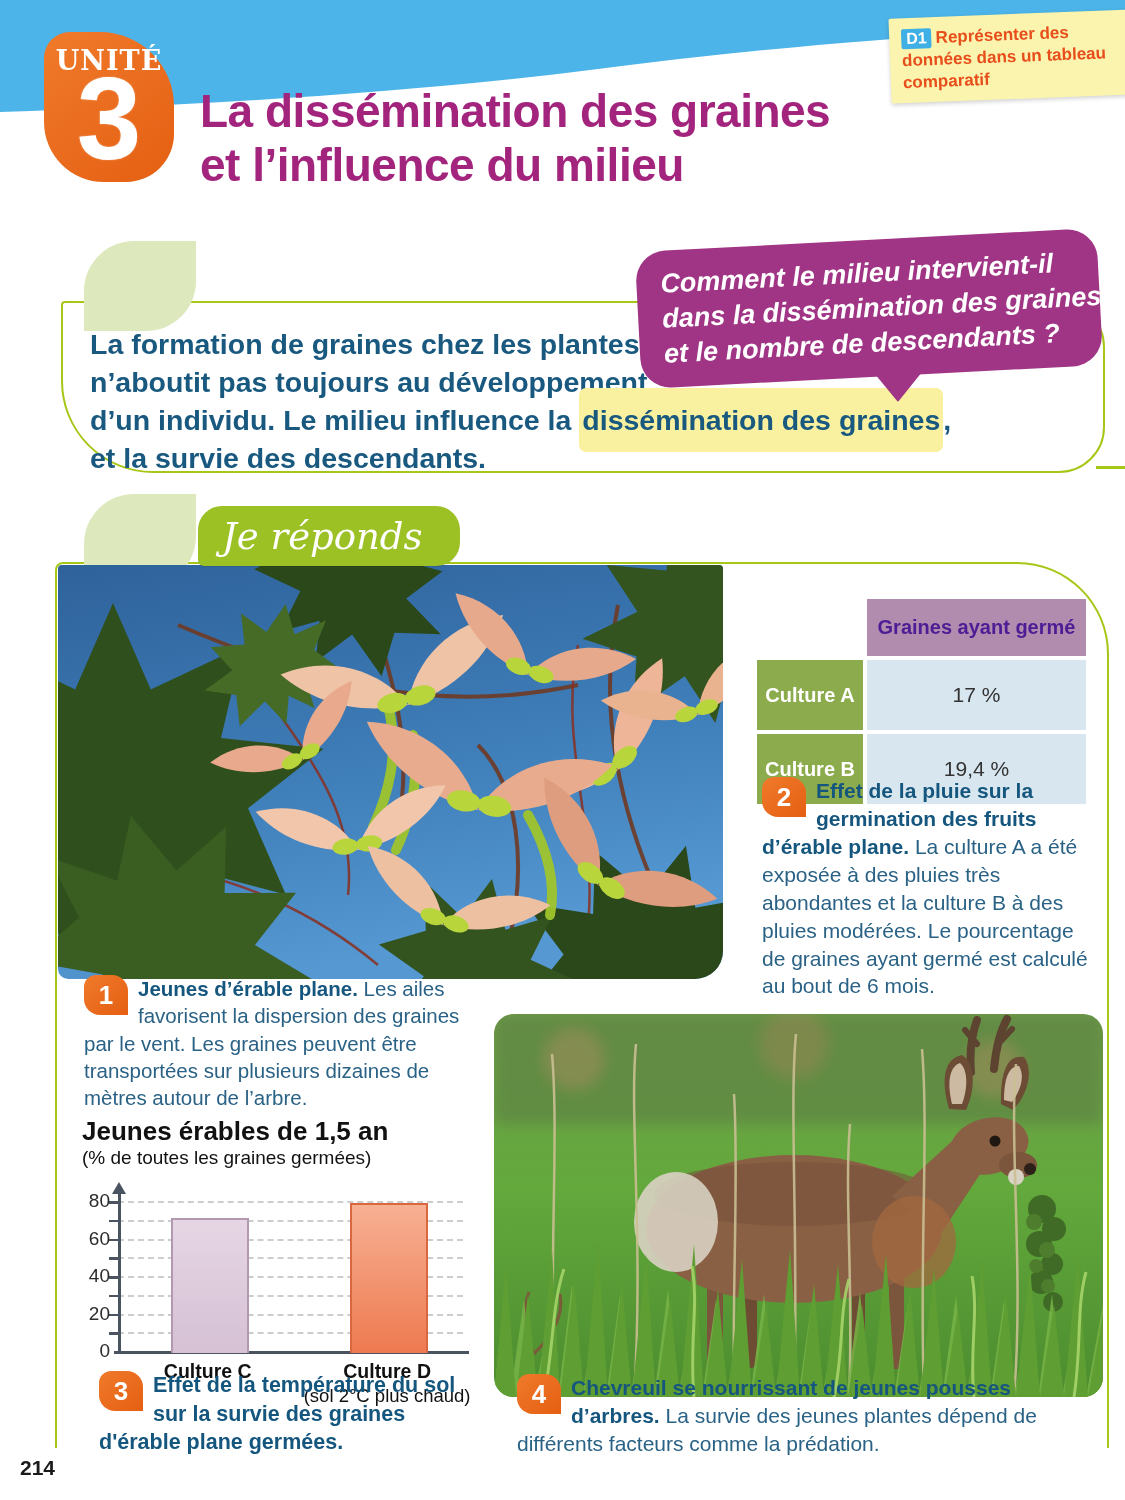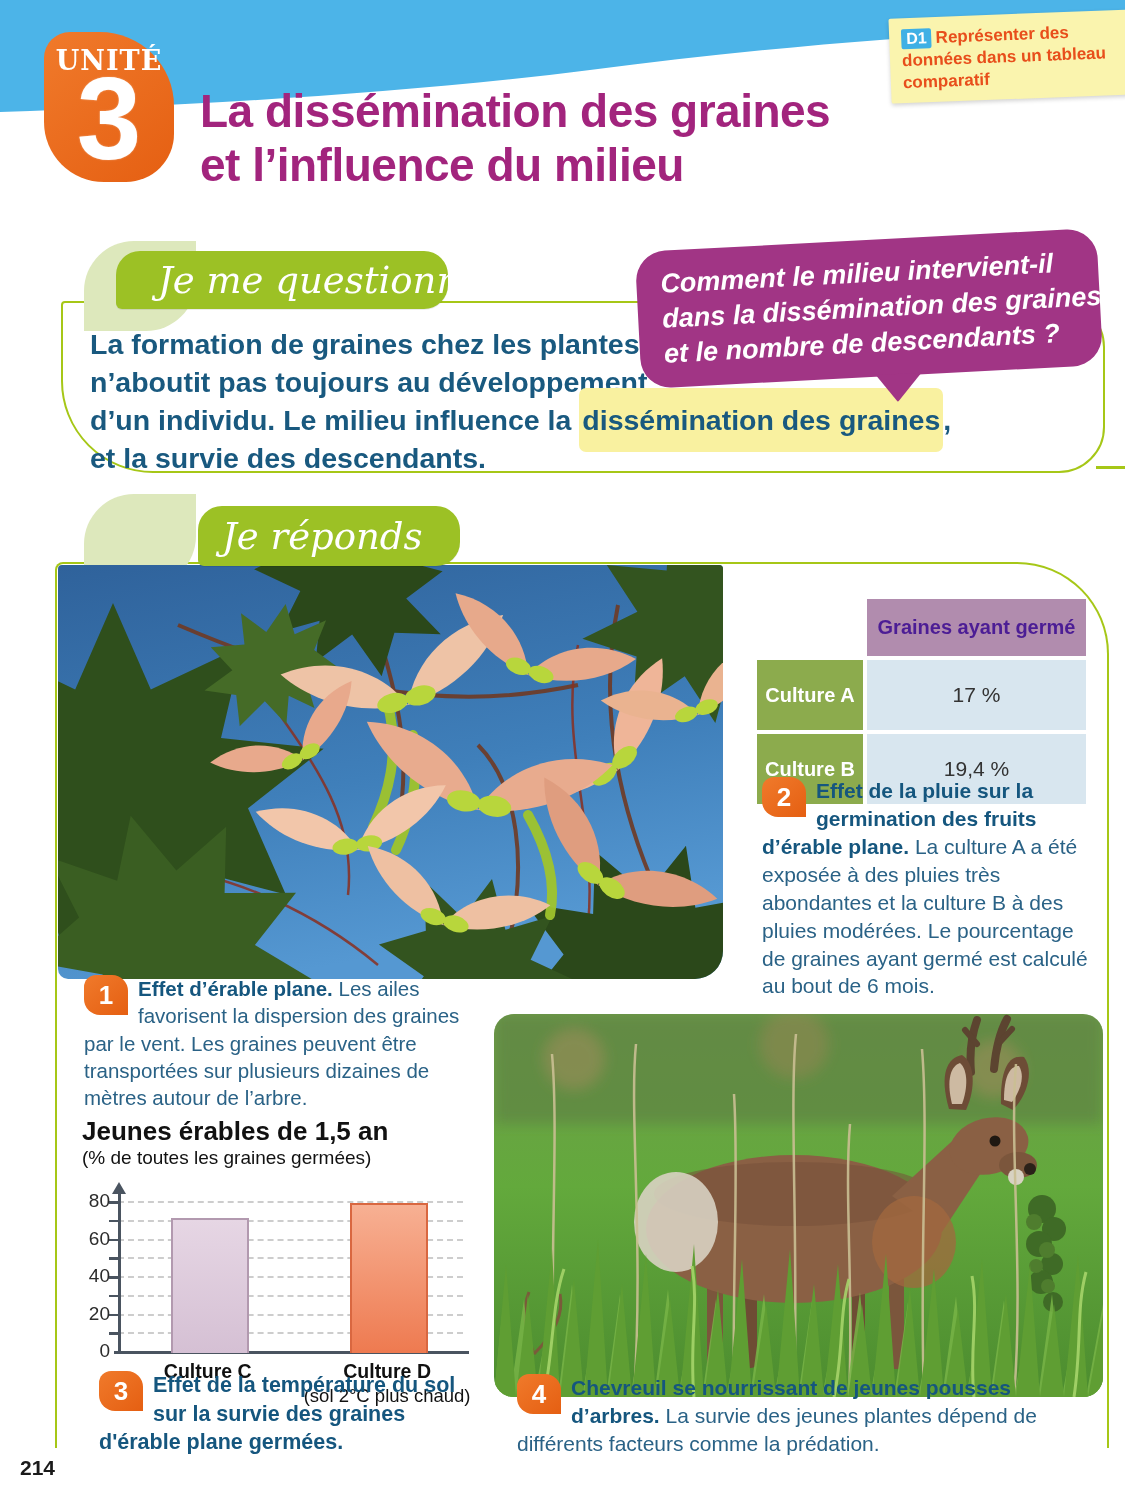--- a/index.html
+++ b/index.html
@@ -119,23 +119,20 @@
   </div>
 
   <div class="main-title">
     <div>La dissémination des graines</div>
     <div>et l’influence du milieu</div>
   </div>
 
   <div class="leaf" style="left:84px;top:241px;"></div>
   <div class="qbox"></div>
   <div class="qbox-ext"></div>
-  <div class="banner" style="left:116px;top:251px;width:332px;">
-    <span>Je me questionne</span>
-  </div>
 
   <div class="qpara">
     <div>La formation de graines chez les plantes</div>
     <div>n’aboutit pas toujours au développement</div>
     <div><span>d’un individu. Le milieu influence la </span><span class="hl">dissémination des graines</span><span>,</span></div>
     <div>et la survie des descendants.</div>
   </div>
 
   <div class="bubble">
     <span class="bubble-line">Comment le milieu intervient-il</span>
@@ -212,21 +209,21 @@
   </div>
 
   <div class="item item2">
     <span class="badge-num">2</span>
     <b>Effet de la pluie sur la germination des fruits d’érable plane.</b>
     <span>La culture A a été exposée à des pluies très abondantes et la culture B à des pluies modérées. Le pourcentage de graines ayant germé est calculé au bout de 6 mois.</span>
   </div>
 
   <div class="item item1">
     <span class="badge-num">1</span>
-    <b>Effet d’érable plane.</b>
+    <b>Jeunes d’érable plane.</b>
     <span>Les ailes favorisent la dispersion des graines par le vent. Les graines peuvent être transportées sur plusieurs dizaines de mètres autour de l’arbre.</span>
   </div>
 
   <div class="chart">
     <div class="chart-title">Jeunes érables de 1,5 an</div>
     <div class="chart-sub">(% de toutes les graines germées)</div>
     <div class="plot">
         <div class="gridline" style="left: 42px; top: 153.25px; width: 345px;"></div>
         <div class="tick" style="left: 33px; top: 153.25px; width: 9px;"></div>
         <div class="gridline" style="left: 42px; top: 134.5px; width: 345px;"></div>

